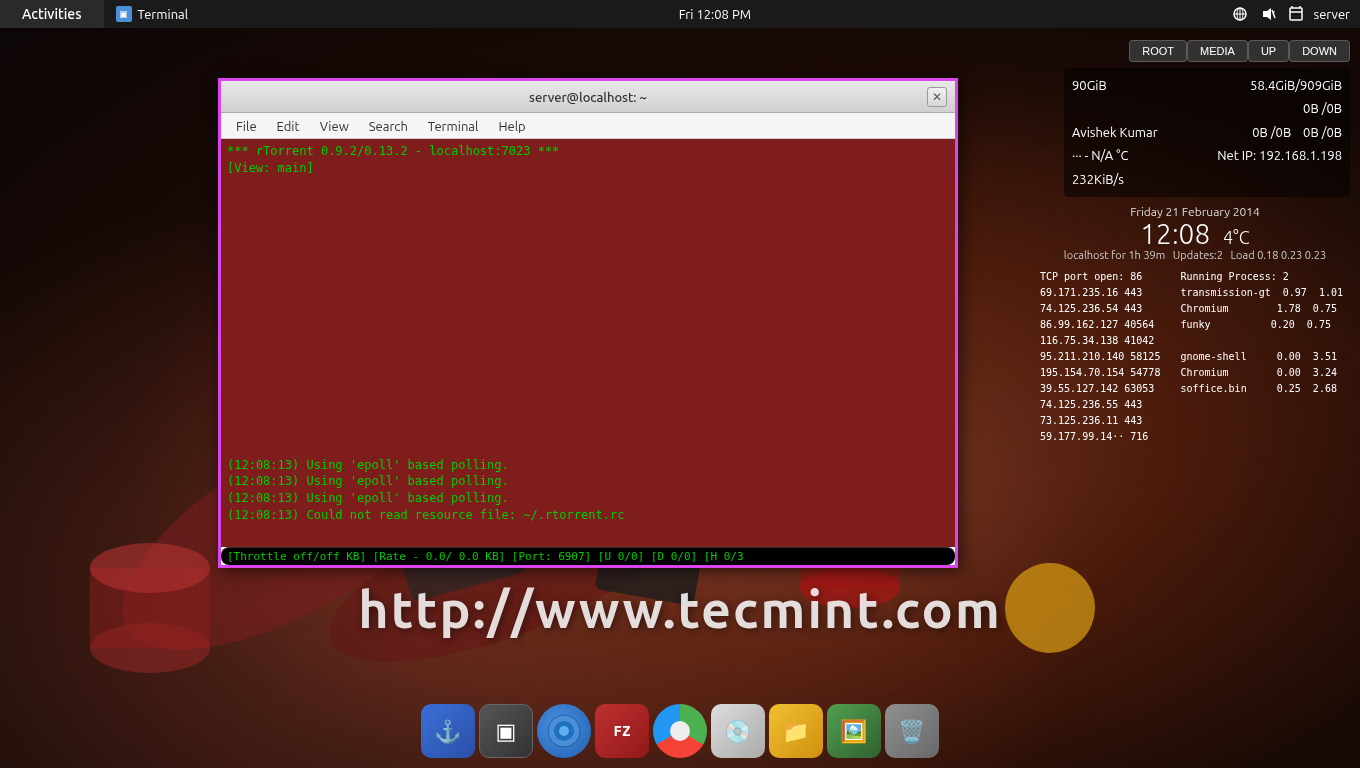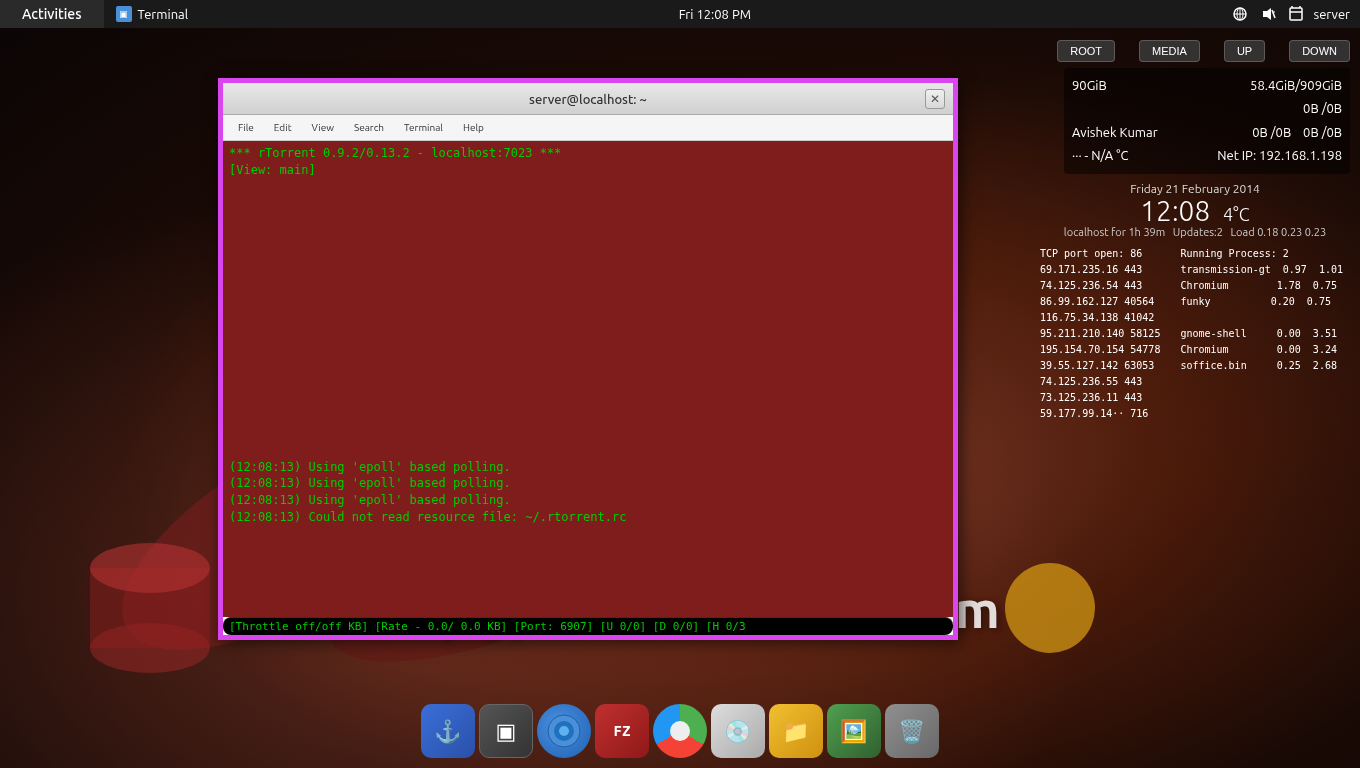--- a/index.html
+++ b/index.html
@@ -123,21 +123,21 @@
       top: 40px;
       right: 10px;
       width: 310px;
       color: #fff;
       font-size: 11px;
       z-index: 50;
     }
 
     .panel-buttons {
       display: flex;
-      gap: 24px;
+      gap: 0;
       justify-content: flex-end;
       margin-bottom: 6px;
     }
 
     .panel-btn {
       background: rgba(60,60,60,0.8);
       border: 1px solid rgba(255,255,255,0.2);
       border-radius: 4px;
       color: #fff;
       font-size: 11px;
@@ -186,23 +186,23 @@
       font-family: monospace;
       line-height: 1.6;
     }
 
     
     .terminal-window {
       position: absolute;
       top: 78px;
       left: 218px;
       width: 740px;
-      height: 562px;
+      height: 490px;
       background: #fff;
-      border: 5px solid #d946ef;
+      border: 3px solid #d946ef;
       box-shadow: 3px 3px 15px rgba(0,0,0,0.6);
       z-index: 200;
       display: flex;
       flex-direction: column;
     }
 
     .terminal-titlebar {
       background: linear-gradient(to bottom, #e8e8e8, #d0d0d0);
       height: 32px;
       display: flex;
@@ -242,21 +242,21 @@
       background: #f5f5f5;
       border-bottom: 1px solid #ccc;
       display: flex;
       align-items: center;
       height: 26px;
       padding: 0 5px;
     }
 
     .terminal-menu-item {
       padding: 0 10px;
-      font-size: 10px;
+      font-size: 13px;
       color: #333;
       cursor: pointer;
       height: 100%;
       display: flex;
       align-items: center;
     }
 
     .terminal-content {
       flex: 1;
       background: #7f1d1d;
@@ -405,20 +405,24 @@
       <span></span>
       <span>0B /0B</span>
     </div>
     <div class="stat-row">
       <span>Avishek Kumar</span>
       <span>0B /0B &nbsp;&nbsp; 0B /0B</span>
     </div>
     <div class="stat-row">
       <span>··· - N/A °C</span>
       <span>Net IP: 192.168.1.198</span>
+    </div>
+    <div class="stat-row">
+      <span>232KiB/s</span>
+      <span></span>
     </div>
   </div>
 
   <div class="panel-date-block">
     <div class="panel-date">Friday 21 February 2014</div>
     <div class="panel-time">12:08 &nbsp;<span style="font-size:18px">4°C</span></div>
     <div class="panel-info">localhost for 1h 39m &nbsp; Updates:2 &nbsp; Load 0.18 0.23 0.23</div>
   </div>
 
   <div class="panel-network">

